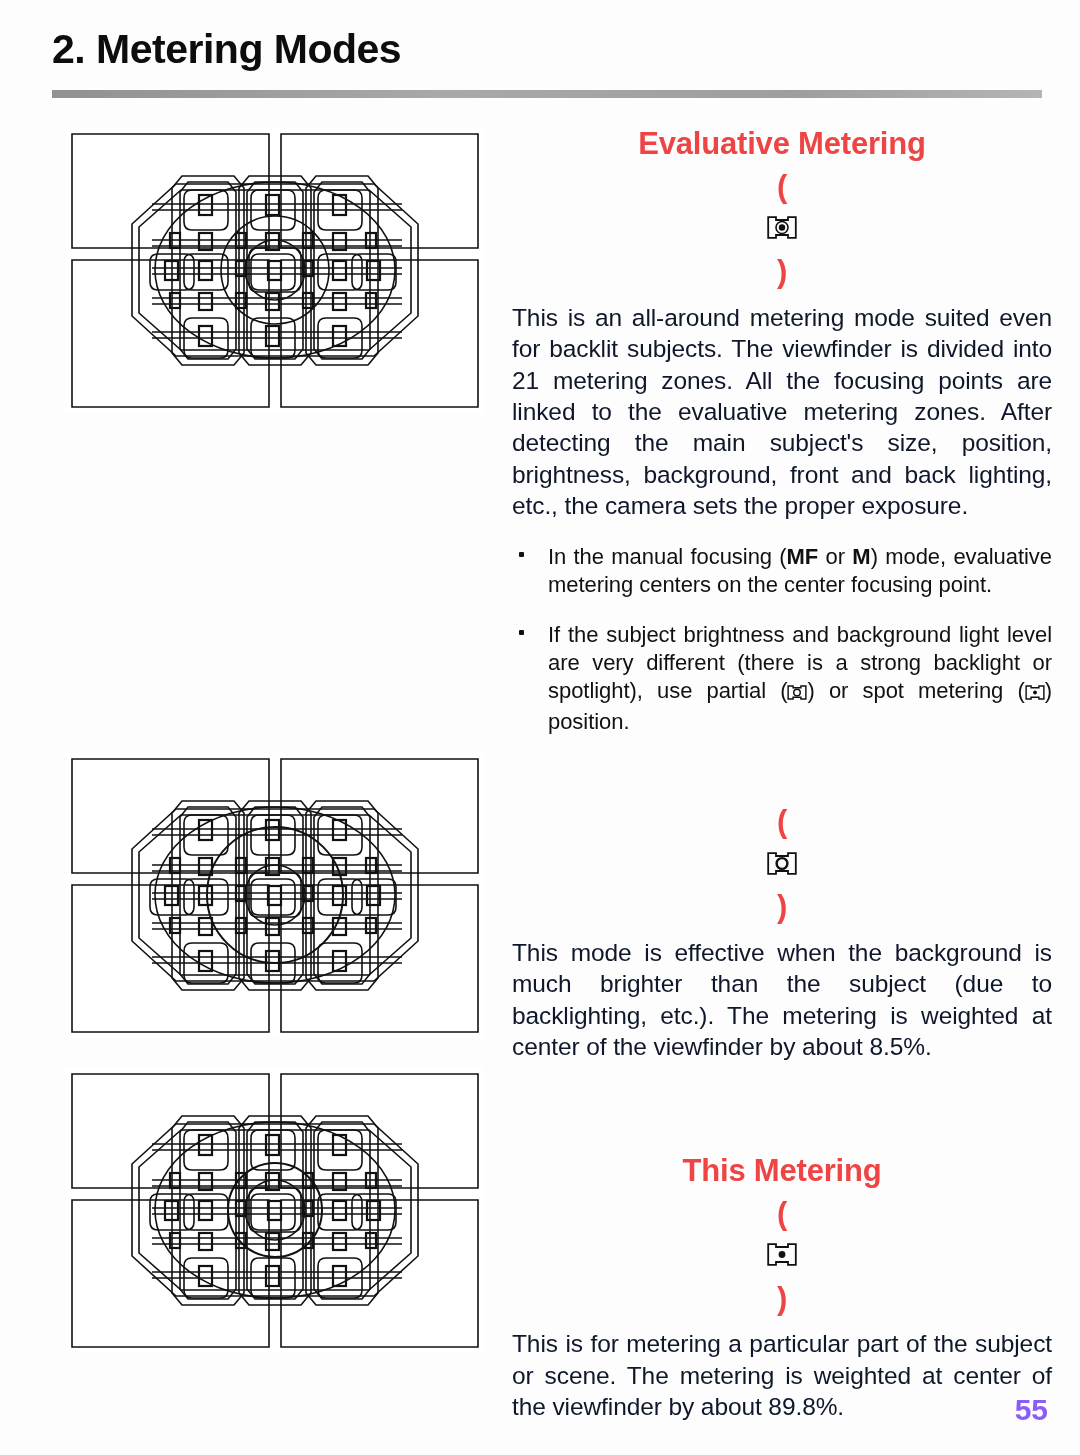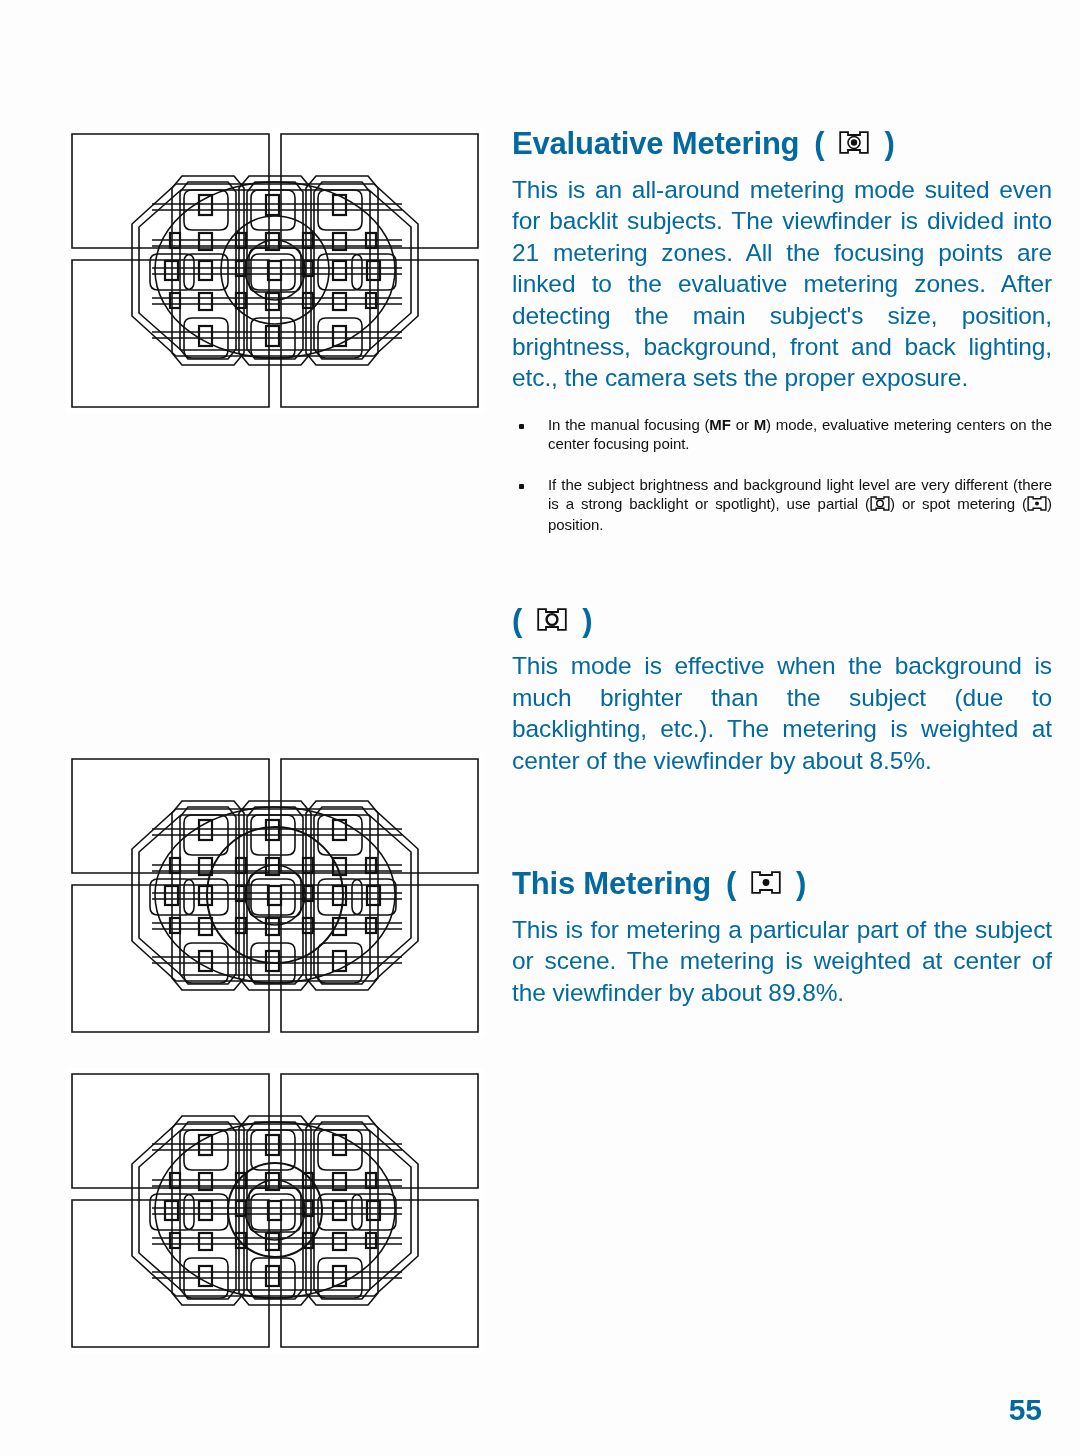--- a/index.html
+++ b/index.html
@@ -74,54 +74,55 @@
   .fig-spot { margin-top: 30px; }
   .figure svg { display: block; width: 100%; height: 100%; }
 
   
   h2.section-head {
     font-size: 31px;
     font-weight: bold;
     margin: 0 0 12px 0;
     line-height: 1.15;
     letter-spacing: -0.2px;
-    color: #0369a1;
+    color: #ef4444;
     display: flex;
     align-items: center;
-    gap: 15px;
+    gap: 7px;
     white-space: nowrap;
+    flex-direction: column;
   }
   .head-paren {
     font-weight: bold;
     font-size: 31px;
   }
   .icon-inline {
     display: inline-block;
     vertical-align: middle;
   }
 
   p.body-text {
     font-size: 24.5px;
     line-height: 1.285;
     margin: 0 0 6px 0;
     text-align: justify;
-    color: #0369a1;
+    color: #0f172a;
     letter-spacing: -0.1px;
   }
   .sec-partial, .sec-spot { margin-top: 0; }
 
   .bullets {
     margin: 14px 0 0 0;
     padding: 0;
     list-style: none;
   }
   .bullets li {
     position: relative;
     padding-left: 36px;
-    font-size: 15px;
+    font-size: 22px;
     line-height: 1.29;
     margin-bottom: 12px;
     text-align: justify;
     color: #111111;
     letter-spacing: -0.05px;
     margin-top: 21px;
   }
   .bullets li .dot {
     position: absolute;
     left: 7px;
@@ -134,36 +135,40 @@
   .bullets strong { font-weight: bold; }
 
   .small-icon {
     display: inline-block;
     vertical-align: -2px;
   }
 
   
   .page-number {
     position: absolute;
-    right: 38px;
+    right: 32px;
     bottom: 28px;
     font-size: 30px;
     font-weight: bold;
-    color: #0369a1;
+    color: #8b5cf6;
   }
 
   
   .gap-sm { height: 28px; }
   .gap-lg { height: 56px; }
 </style>
 </head>
 <body>
 
 <div class="page">
 
+  <div class="header">
+    <h1 class="page-title">2. Metering Modes</h1>
+    <div class="header-rule"></div>
+  </div>
 
   <div class="left-col">
 
     <div class="figure fig-eval">
       <svg viewBox="0 0 418 285" xmlns="http://www.w3.org/2000/svg">
         <g fill="none" stroke="#111" stroke-width="1.6">
 
           <path d="M6 6 H203 V120 H6 Z"></path>
           <path d="M215 6 H412 V120 H215 Z"></path>
           <path d="M6 132 H203 V279 H6 Z"></path>

